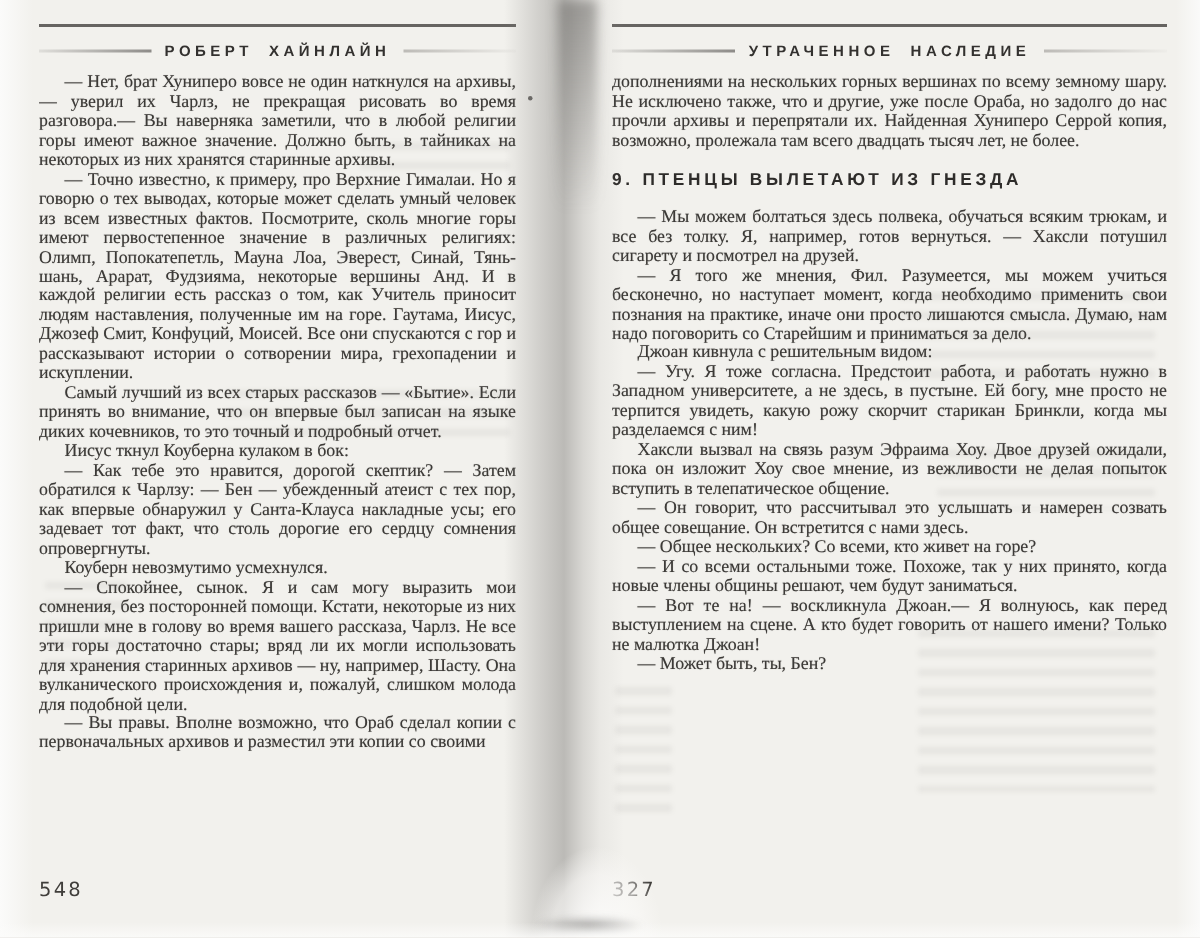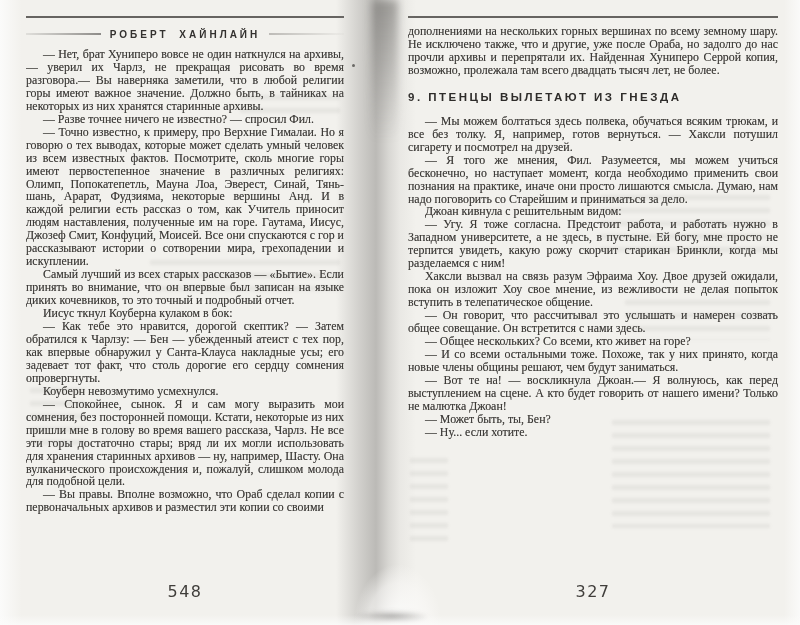--- a/index.html
+++ b/index.html
@@ -32,22 +32,22 @@
     text-shadow:0 0 .5px rgba(60,58,55,.5);
   }
   .para.cont { text-indent:0; }
   .h-chapter {
     margin:13px 0 11px; text-indent:0; text-align:left; white-space:nowrap;
     font-family:"Liberation Sans", sans-serif; font-weight:700;
     font-size:11.5px; line-height:14px; letter-spacing:2.5px; color:#2e2c2a;
   }
 
   .page-number {
-    position:absolute; bottom:14px; left:0; right:0; text-align:center;
-    font-family:"DejaVu Sans", sans-serif; font-size:16px;
+    position:absolute; bottom:14px; left:0; right:0; text-align:left;
+    font-family:"DejaVu Sans", sans-serif; font-size:13px;
     letter-spacing:1.5px; color:#403e3b;
   }
 
   
   .fx { position:absolute; pointer-events:none; }
   .gutter { left:336px; top:0; width:80px; height:625px;
     background:linear-gradient(90deg, rgba(137,135,132,0) 0%, rgba(137,135,132,.30) 28%,
       rgba(112,110,107,.42) 50%, rgba(150,148,145,.28) 66%, rgba(170,168,165,.12) 80%,
       rgba(170,168,165,0) 100%); }
   .gutter-top-streak { left:372px; top:0; width:26px; height:140px;
@@ -78,48 +78,51 @@
 
   <div class="page page-left">
     <div class="top-rule"></div>
     <div class="running-head">
       <span class="rh-line l"></span>
       <span class="rh-text">РОБЕРТ ХАЙНЛАЙН</span>
       <span class="rh-line r"></span>
     </div>
     <div class="page-body">
         <p class="para">— Нет, брат Хуниперо вовсе не один наткнулся на архивы,— уверил их Чарлз, не прекращая рисовать во время разговора.— Вы наверняка заметили, что в любой религии горы имеют важное значение. Должно быть, в тайниках на некоторых из них хранятся старинные архивы.</p>
-        <p class="para">— Разве точнее ничего не известно? — спросил Фил.</p>
         <p class="para">— Точно известно, к примеру, про Верхние Гималаи. Но я говорю о тех выводах, которые может сделать умный человек из всем известных фактов. Посмотрите, сколь многие горы имеют первостепенное значение в различных религиях: Олимп, Попокатепетль, Мауна Лоа, Эверест, Синай, Тянь-шань, Арарат, Фудзияма, некоторые вершины Анд. И в каждой религии есть рассказ о том, как Учитель приносит людям наставления, полученные им на горе. Гаутама, Иисус, Джозеф Смит, Конфуций, Моисей. Все они спускаются с гор и рассказывают истории о сотворении мира, грехопадении и искуплении.</p>
         <p class="para">Самый лучший из всех старых рассказов — «Бытие». Если принять во внимание, что он впервые был записан на языке диких кочевников, то это точный и подробный отчет.</p>
         <p class="para">Иисус ткнул Коуберна кулаком в бок:</p>
         <p class="para">— Как тебе это нравится, дорогой скептик? — Затем обратился к Чарлзу: — Бен — убежденный атеист с тех пор, как впервые обнаружил у Санта-Клауса накладные усы; его задевает тот факт, что столь дорогие его сердцу сомнения опровергнуты.</p>
         <p class="para">Коуберн невозмутимо усмехнулся.</p>
         <p class="para">— Спокойнее, сынок. Я и сам могу выразить мои сомнения, без посторонней помощи. Кстати, некоторые из них пришли мне в голову во время вашего рассказа, Чарлз. Не все эти горы достаточно стары; вряд ли их могли использовать для хранения старинных архивов — ну, например, Шасту. Она вулканического происхождения и, пожалуй, слишком молода для подобной цели.</p>
         <p class="para">— Вы правы. Вполне возможно, что Ораб сделал копии с первоначальных архивов и разместил эти копии со своими</p>
       </div>
     <div class="page-number">548</div>
   </div>
 
   <div class="page page-right">
     <div class="top-rule"></div>
+    <div class="running-head">
+      <span class="rh-line l"></span>
+      <span class="rh-text">УТРАЧЕННОЕ НАСЛЕДИЕ</span>
+      <span class="rh-line r"></span>
+    </div>
     <div class="page-body">
         <p class="para cont">дополнениями на нескольких горных вершинах по всему земному шару. Не исключено также, что и другие, уже после Ораба, но задолго до нас прочли архивы и перепрятали их. Найденная Хуниперо Серрой копия, возможно, пролежала там всего двадцать тысяч лет, не более.</p>
         <p class="h-chapter">9. ПТЕНЦЫ ВЫЛЕТАЮТ ИЗ ГНЕЗДА</p>
         <p class="para">— Мы можем болтаться здесь полвека, обучаться всяким трюкам, и все без толку. Я, например, готов вернуться. — Хаксли потушил сигарету и посмотрел на друзей.</p>
         <p class="para">— Я того же мнения, Фил. Разумеется, мы можем учиться бесконечно, но наступает момент, когда необходимо применить свои познания на практике, иначе они просто лишаются смысла. Думаю, нам надо поговорить со Старейшим и приниматься за дело.</p>
         <p class="para">Джоан кивнула с решительным видом:</p>
         <p class="para">— Угу. Я тоже согласна. Предстоит работа, и работать нужно в Западном университете, а не здесь, в пустыне. Ей богу, мне просто не терпится увидеть, какую рожу скорчит старикан Бринкли, когда мы разделаемся с ним!</p>
         <p class="para">Хаксли вызвал на связь разум Эфраима Хоу. Двое друзей ожидали, пока он изложит Хоу свое мнение, из вежливости не делая попыток вступить в телепатическое общение.</p>
         <p class="para">— Он говорит, что рассчитывал это услышать и намерен созвать общее совещание. Он встретится с нами здесь.</p>
         <p class="para">— Общее нескольких? Со всеми, кто живет на горе?</p>
         <p class="para">— И со всеми остальными тоже. Похоже, так у них принято, когда новые члены общины решают, чем будут заниматься.</p>
         <p class="para">— Вот те на! — воскликнула Джоан.— Я волнуюсь, как перед выступлением на сцене. А кто будет говорить от нашего имени? Только не малютка Джоан!</p>
         <p class="para">— Может быть, ты, Бен?</p>
-        <p class="para">— Ну... если хотите.</p>
       </div>
     <div class="page-number">327</div>
   </div>
 
   <div class="fx ghost" style="left:240px; top:95px;  width:100px; height:20px;"></div>
   <div class="fx ghost" style="left:150px; top:260px; width:190px; height:34px;"></div>
   <div class="fx ghost" style="left:30px;  top:388px; width:55px;  height:58px;"></div>
   <div class="fx ghost" style="left:600px; top:195px; width:170px; height:58px;"></div>
   <div class="fx ghost" style="left:625px; top:300px; width:145px; height:40px;"></div>
   <div class="fx ghost" style="left:612px; top:420px; width:158px; height:108px;"></div>

